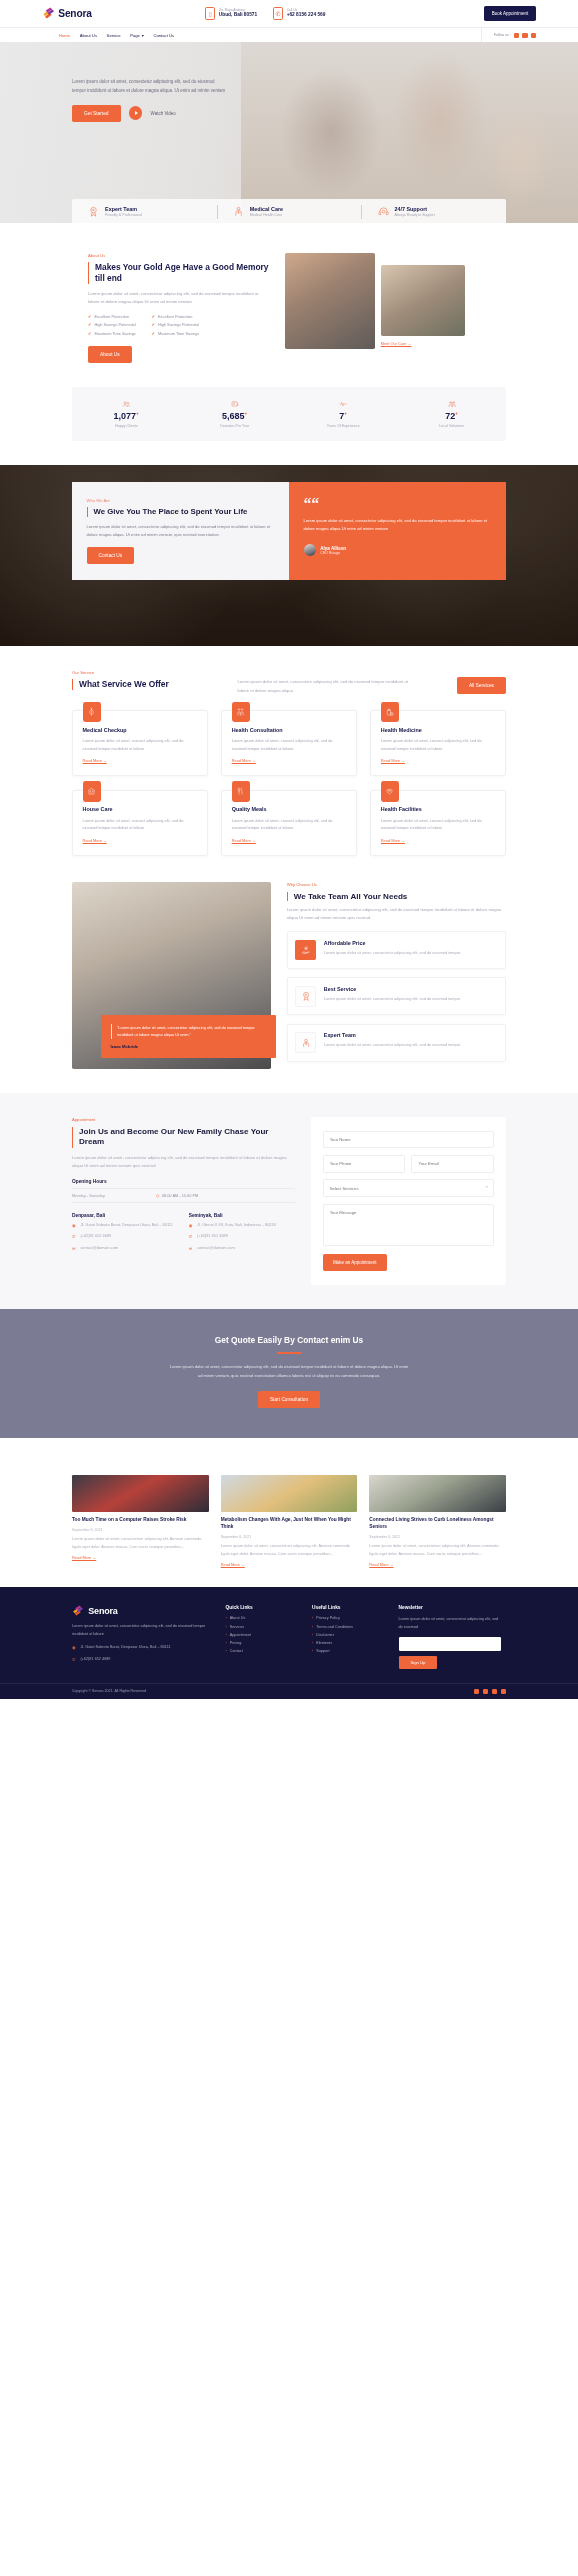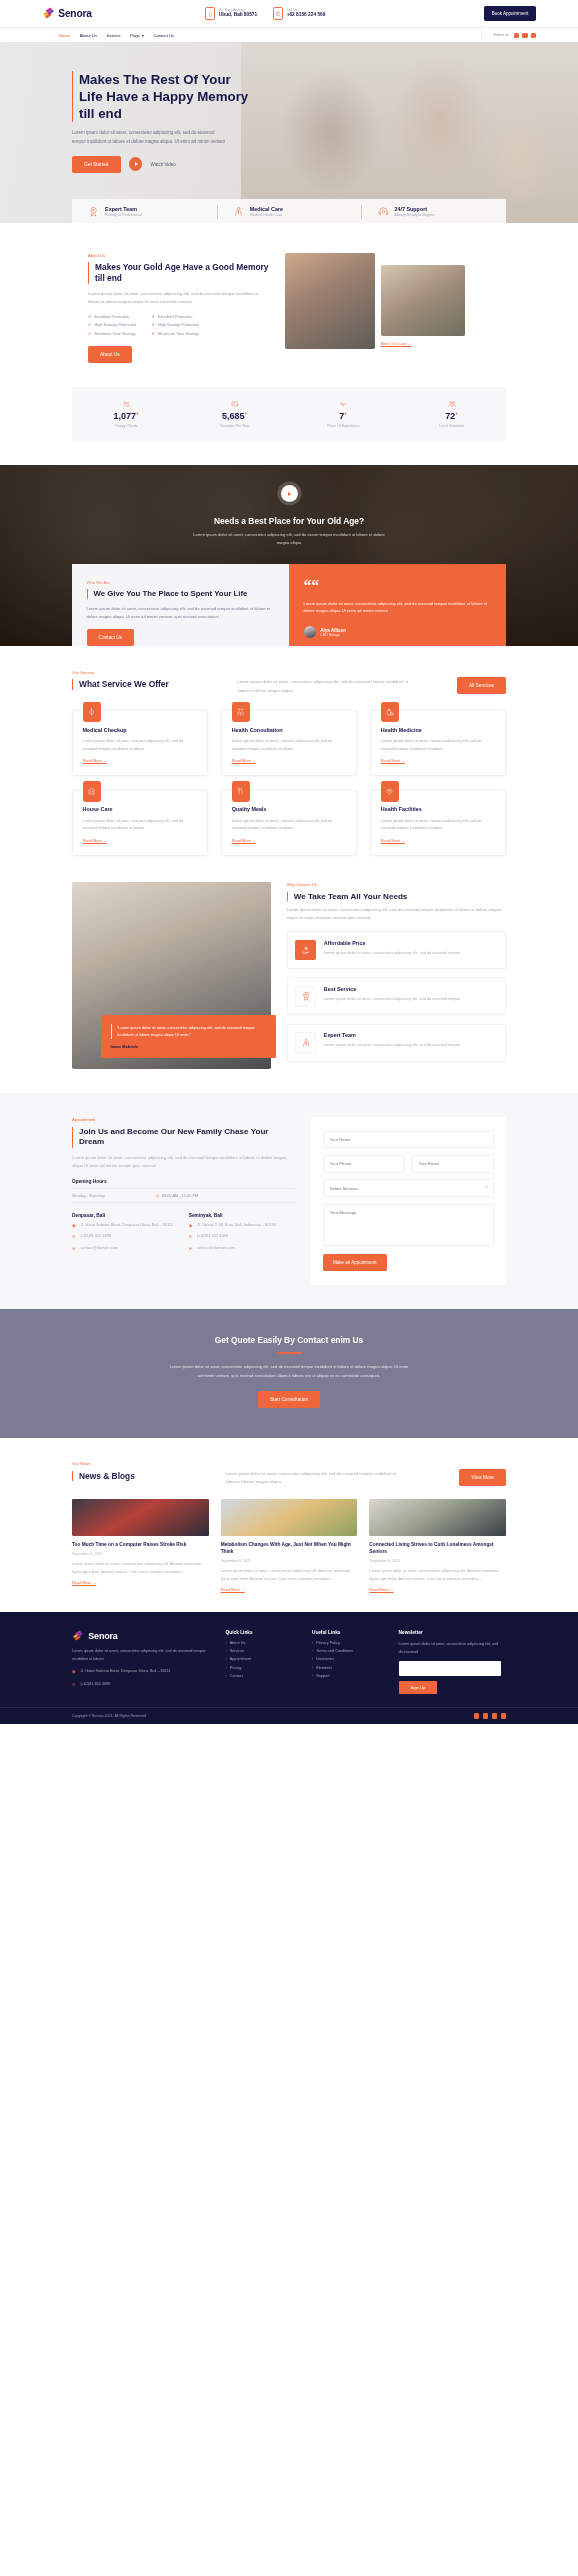--- a/index.html
+++ b/index.html
@@ -290,23 +290,20 @@
       <span class="soc ig"></span>
       <span class="soc tw"></span>
       <span class="soc yt"></span>
     </div>
   </div>
 </div>
 
 <section class="hero">
   <div class="hero-ppl"></div>
   <div class="hero-inner">
-    <div class="bar-title">
-      <h1>Makes The Rest Of Your Life Have a Happy Memory till end</h1>
-    </div>
     <p>Lorem ipsum dolor sit amet, consectetur adipiscing elit, sed do eiusmod tempor incididunt ut labore et dolore magna aliqua. Ut enim ad minim veniam</p>
     <div class="hero-actions">
       <button class="btn-primary">Get Started</button>
       <span class="play-circle">
           <span class="play-tri"></span>
         </span>
       <span class="watch">Watch Video</span>
     </div>
   </div>
 
@@ -449,27 +446,20 @@
       </div>
       <div class="stat-n"><span>72</span><sup>+</sup></div>
       <div class="stat-l">Local Volunteer</div>
     </div>
   </div>
 </section>
 
 <section class="video-sec">
   <div class="video-bg"></div>
   <div class="video-ov"></div>
-  <div class="video-inner">
-    <span class="big-play">
-        <span class="play-tri"></span>
-      </span>
-    <h2>Needs a Best Place for Your Old Age?</h2>
-    <p>Lorem ipsum dolor sit amet, consectetur adipiscing elit, sed do eiusm tempor incididunt ut labore et dolore magna aliqua</p>
-  </div>
 
   <div class="who">
     <div class="who-l">
       <div class="eyebrow">Who We Are</div>
       <div class="bar-title">
           <h2>We Give You The Place to Spent Your Life</h2>
         </div>
       <p>Lorem ipsum dolor sit amet, consectetur adipiscing elit, sed do eiusmod tempor incididunt ut labore et dolore magna aliqua. Ut enim ad minim veniam, quis nostrud exercitation</p>
       <button class="btn-primary" style="margin-top:8.4px">Contact Us</button>
     </div>
@@ -698,30 +688,20 @@
 </section>
 
 <section class="band">
   <h2>Get Quote Easily By Contact enim Us</h2>
   <div class="rule"></div>
   <p>Lorem ipsum dolor sit amet, consectetur adipiscing elit, sed do eiusmod tempor incididunt ut labore et dolore magna aliqua. Ut enim ad minim veniam, quis nostrud exercitation ullamco laboris nisi ut aliquip ex ea commodo consequat.</p>
   <button class="btn-primary">Start Consultation</button>
 </section>
 
 <section class="news">
-  <div class="news-head">
-    <div class="left">
-      <div class="eyebrow">Our News</div>
-      <div class="bar-title">
-          <h2 class="sec">News &amp; Blogs</h2>
-        </div>
-    </div>
-    <div class="desc">Lorem ipsum dolor sit amet, consectetur adipiscing elit, sed do eiusmod tempor incididunt ut labore et dolore magna aliqua</div>
-    <div class="btnwrap"><button class="btn-primary">View More</button></div>
-  </div>
 
   <div class="news-grid">
     <div>
       <div class="nc-img a"></div>
       <div class="nc-t">Too Much Time on a Computer Raises Stroke Risk</div>
       <div class="nc-d">September 9, 2021</div>
       <div class="nc-p">Lorem ipsum dolor sit amet, consectetuer adipiscing elit. Aenean commodo ligula eget dolor. Aenean massa. Cum sociis natoque penatibus...</div>
       <a class="nc-r" href="#">Read More →</a>
     </div>
     <div>

